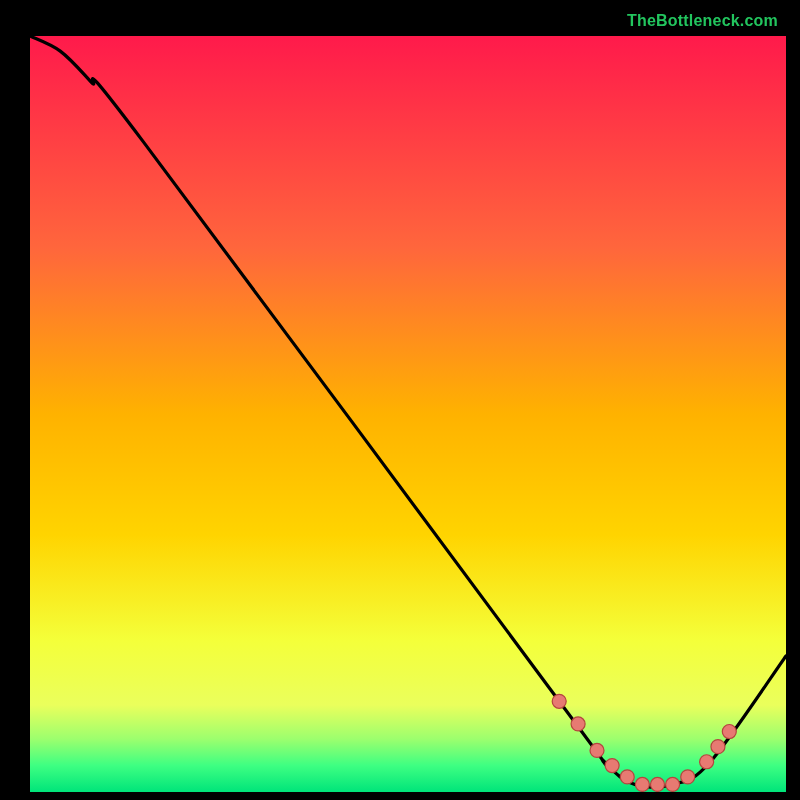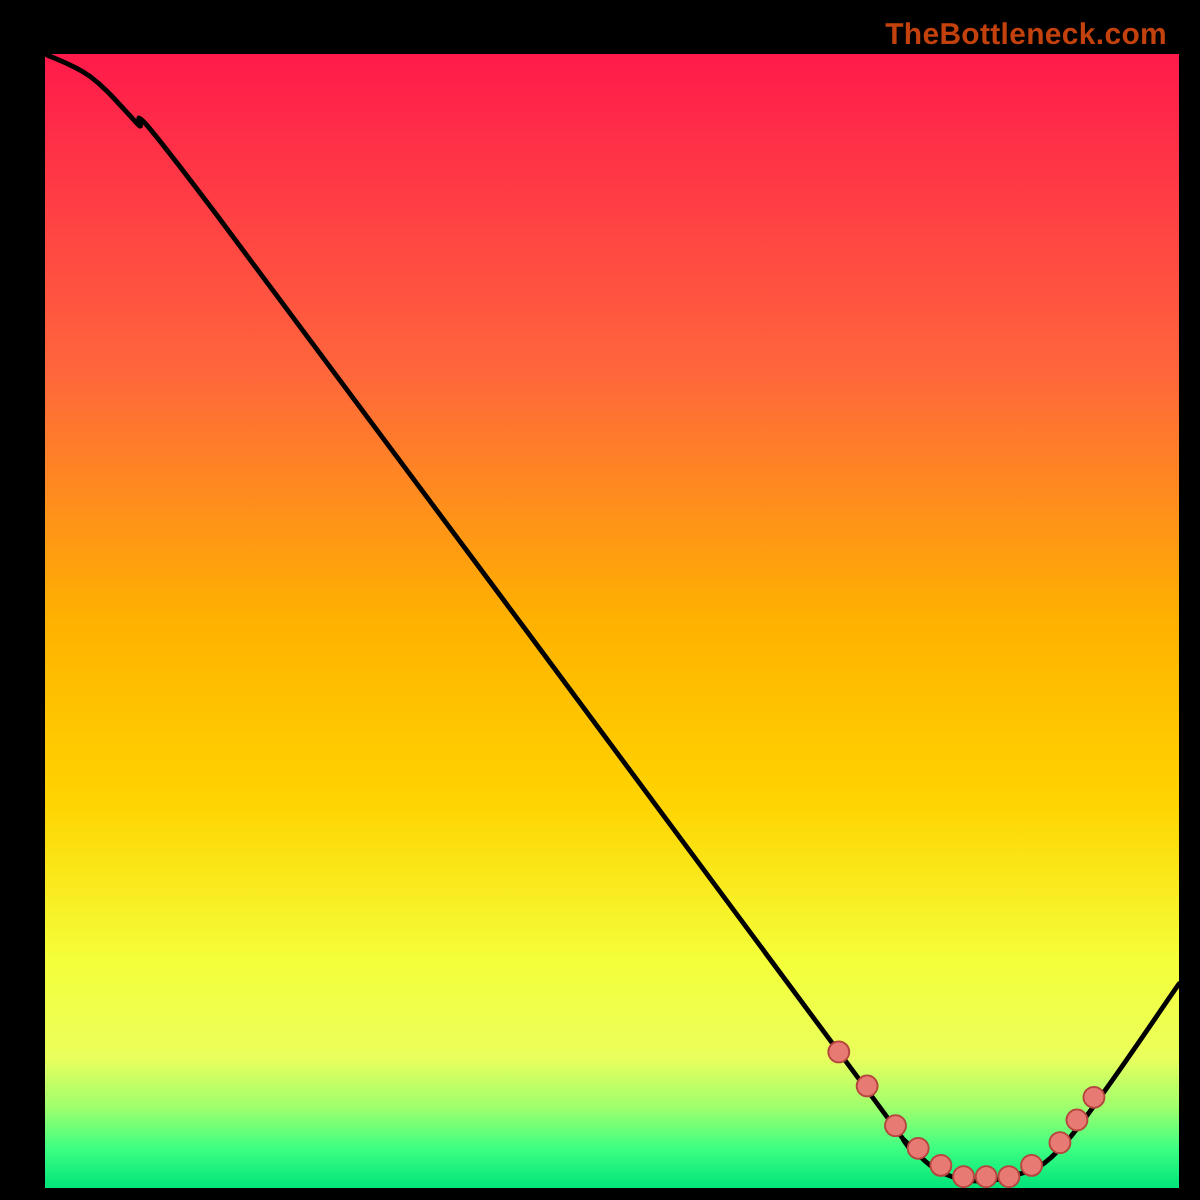--- a/index.html
+++ b/index.html
@@ -9,23 +9,23 @@
     left: 8px;
     top: 8px;
     width: 784px;
     height: 784px;
     background: #000;
   }
   .watermark {
     position: absolute;
     top: 4px;
     right: 14px;
-    font-size: 20px;
+    font-size: 16px;
     font-weight: 600;
-    color: #c2410c;
+    color: #22c55e;
     letter-spacing: 0.2px;
     user-select: none;
   }
   .plot {
     position: absolute;
     left: 22px;
     top: 28px;
     width: 756px;
     height: 756px;
     overflow: hidden;

